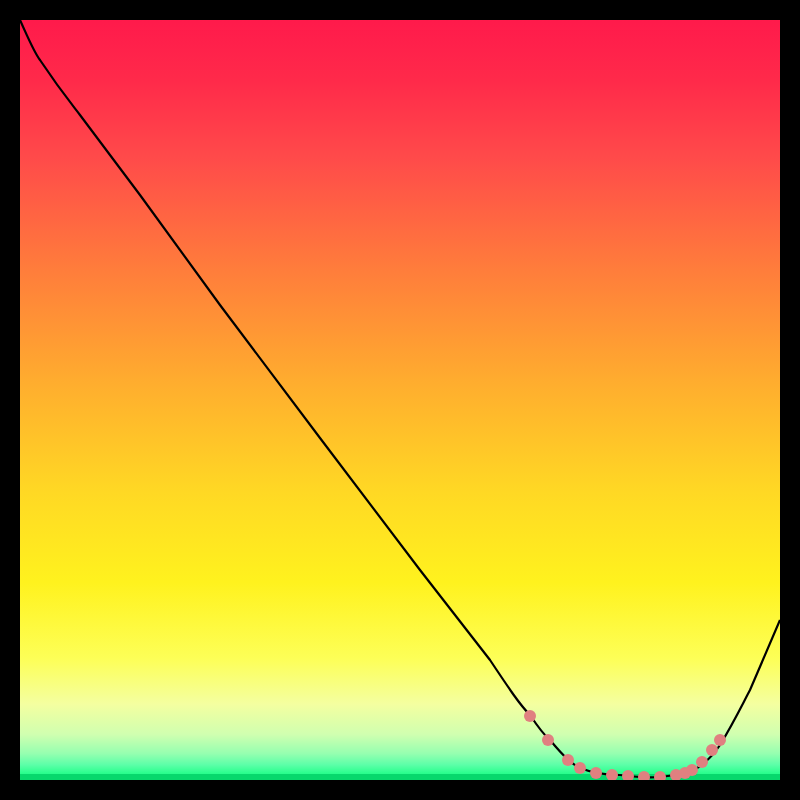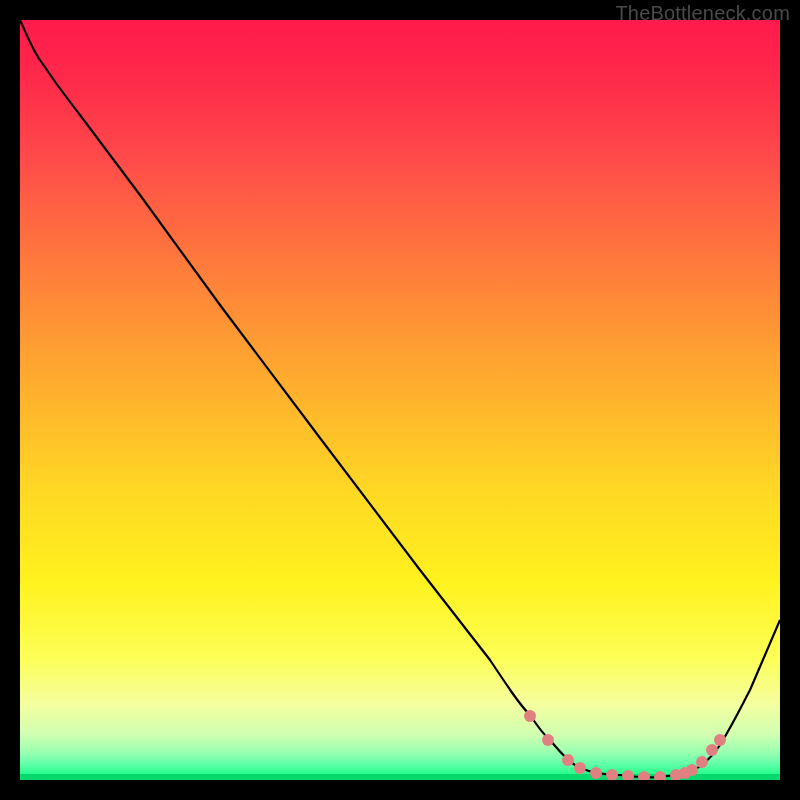--- a/index.html
+++ b/index.html
@@ -109,14 +109,13 @@
         <circle cx="640" cy="757" r="6"></circle>
         <circle cx="656" cy="755" r="6"></circle>
         <circle cx="665" cy="753" r="6"></circle>
         <circle cx="672" cy="750" r="6"></circle>
         <circle cx="682" cy="742" r="6"></circle>
         <circle cx="692" cy="730" r="6"></circle>
         <circle cx="700" cy="720" r="6"></circle>
       </g>
     </svg>
   </div>
-  <div class="watermark">TheBottleneck.com</div>
 </div>
 
 </body></html>

